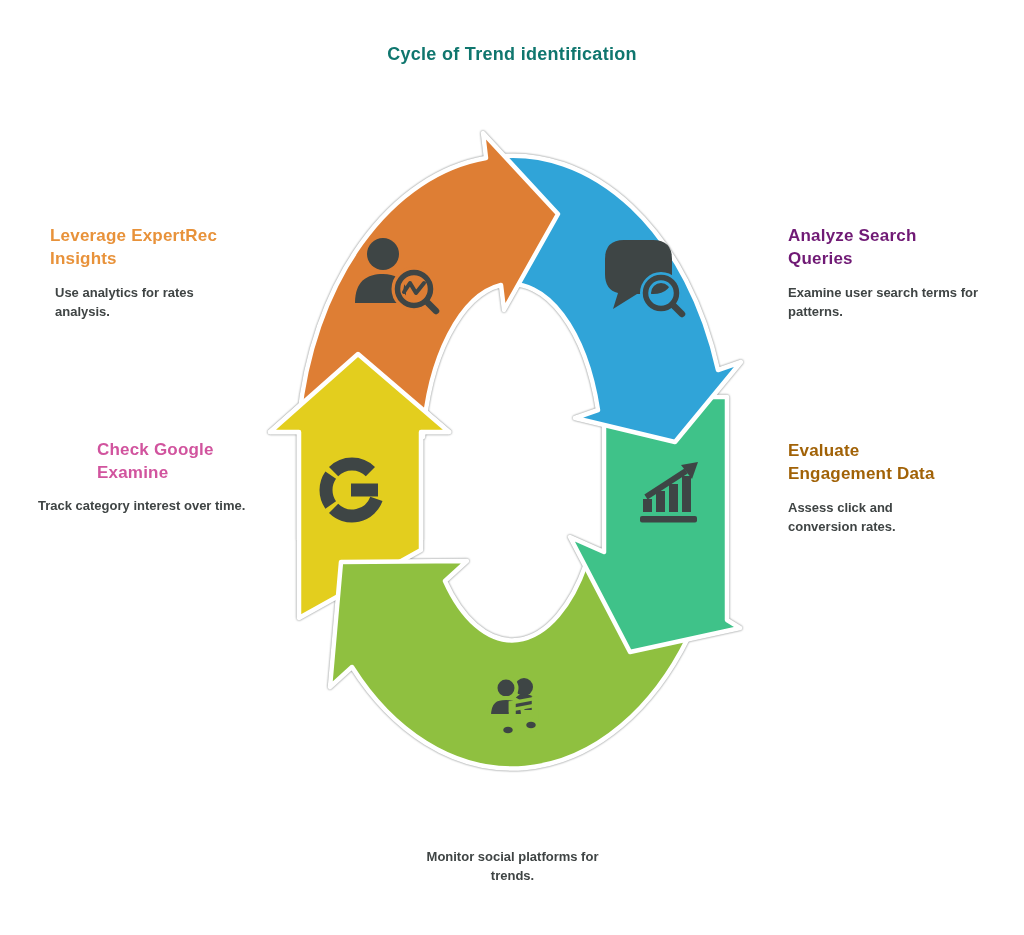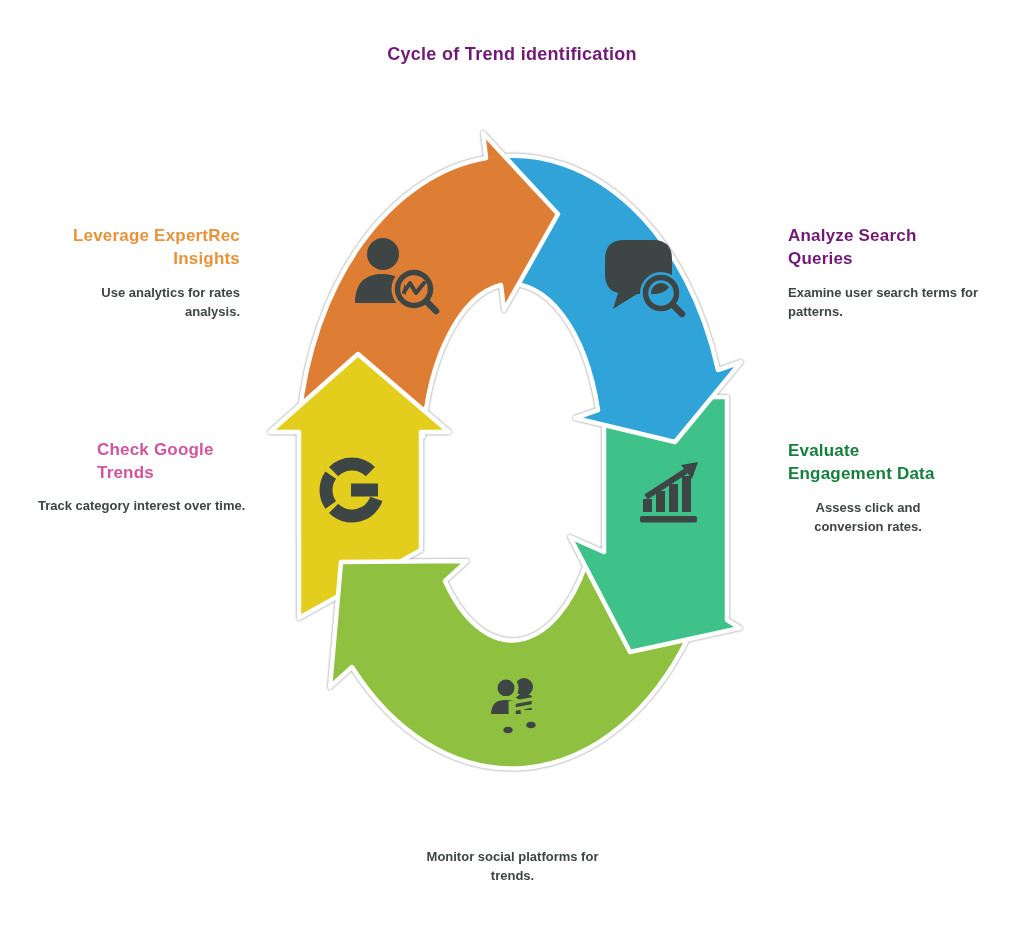--- a/index.html
+++ b/index.html
@@ -1,26 +1,26 @@
 <!DOCTYPE html>
 <html><head>
 <meta charset="utf-8">
 <style>
   html,body{margin:0;padding:0;background:#ffffff;}
   body{font-family:"Liberation Sans", sans-serif;}
   .stage{position:relative;width:1024px;height:935px;background:#ffffff;overflow:hidden;}
   .title{position:absolute;left:0;right:0;top:44px;text-align:center;
-         font-size:18px;font-weight:700;letter-spacing:.3px;color:#701a75;}
+         font-size:18px;font-weight:700;letter-spacing:.3px;color:#0f766e;}
   .diagram-svg{position:absolute;left:0;top:0;width:1024px;height:935px;
          filter:drop-shadow(0 0 1px rgba(75,80,80,.75));}
   .heading{position:absolute;font-size:17px;line-height:23px;font-weight:700;letter-spacing:.2px;}
   .desc{position:absolute;font-size:13px;line-height:19px;font-weight:700;color:#3F4444;}
-  .c-orange{color:#E8923A}.c-blue{color:#701a75}.c-teal{color:#15803d}
+  .c-orange{color:#E8923A}.c-blue{color:#701a75}.c-teal{color:#a16207}
   .c-lime{color:#8DC63F}.c-pink{color:#D1549E}
-  .ta-r{text-align:right}.ta-c{text-align:center}
+  .ta-r{text-align:left}.ta-c{text-align:center}
 </style>
 </head>
 <body>
 
 <div class="stage">
 
   <div class="title">Cycle of Trend identification</div>
 
   <svg class="diagram-svg" viewBox="0 0 1024 935" xmlns="http://www.w3.org/2000/svg">
 
@@ -87,20 +87,20 @@
     </g>
   </svg>
 
   <div class="heading c-orange ta-r" style="left:50px;top:224px;width:190px;">Leverage ExpertRec Insights</div>
   <div class="desc ta-r" style="left:55px;top:283px;width:185px;">Use analytics for rates analysis.</div>
 
   <div class="heading c-blue" style="left:788px;top:224px;width:165px;">Analyze Search Queries</div>
   <div class="desc" style="left:788px;top:283px;width:195px;">Examine user search terms for patterns.</div>
 
   <div class="heading c-teal" style="left:788px;top:439px;width:170px;">Evaluate Engagement Data</div>
-  <div class="desc" style="left:788px;top:498px;width:160px;text-align:center;">Assess click and conversion rates.</div>
+  <div class="desc" style="left:788px;top:498px;width:160px;">Assess click and conversion rates.</div>
 
   <div class="desc ta-c" style="left:405px;top:847px;width:215px;">Monitor social platforms for trends.</div>
 
-  <div class="heading c-pink" style="left:97px;top:438px;width:150px;">Check Google Trends</div>
+  <div class="heading c-pink" style="left:97px;top:438px;width:150px;">Check Google Examine</div>
   <div class="desc" style="left:38px;top:496px;width:210px;">Track category interest over time.</div>
 
 </div>
 
 </body></html>

